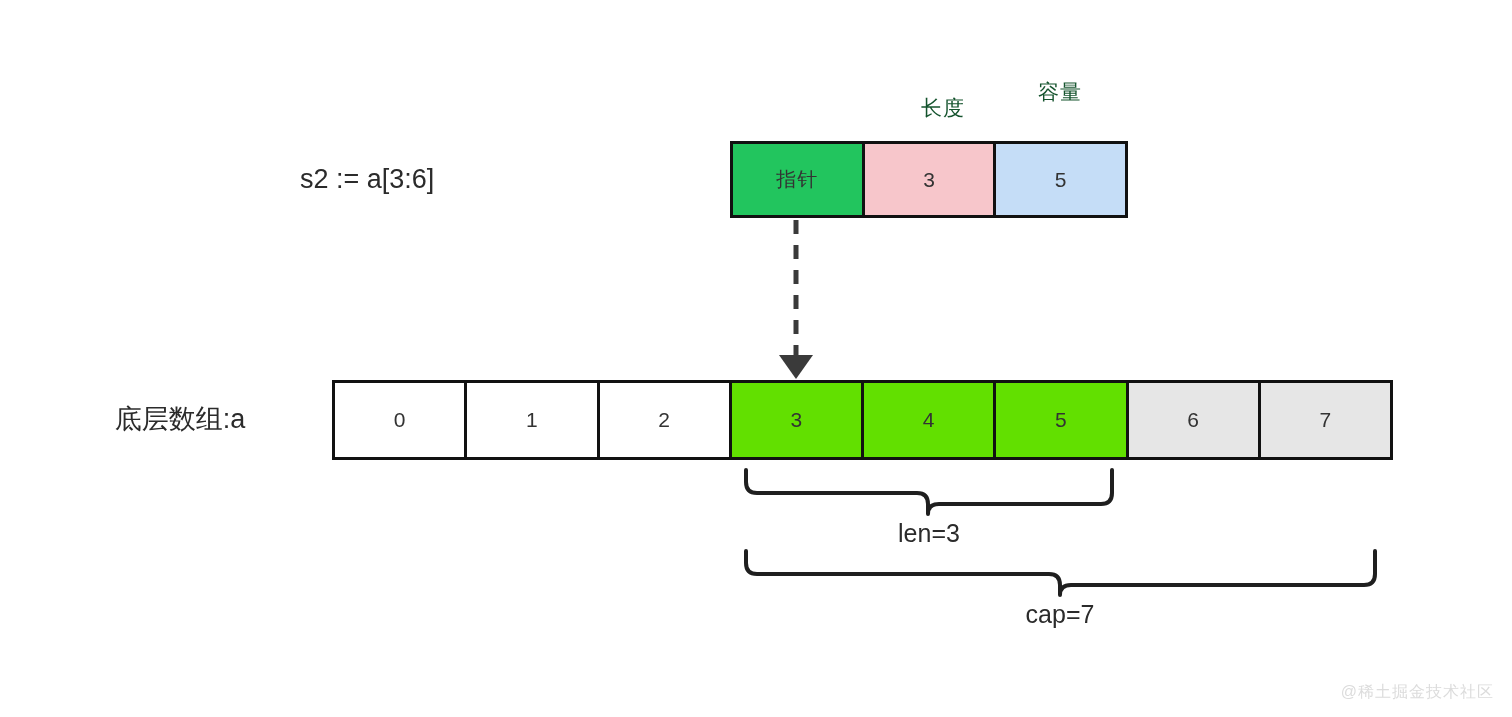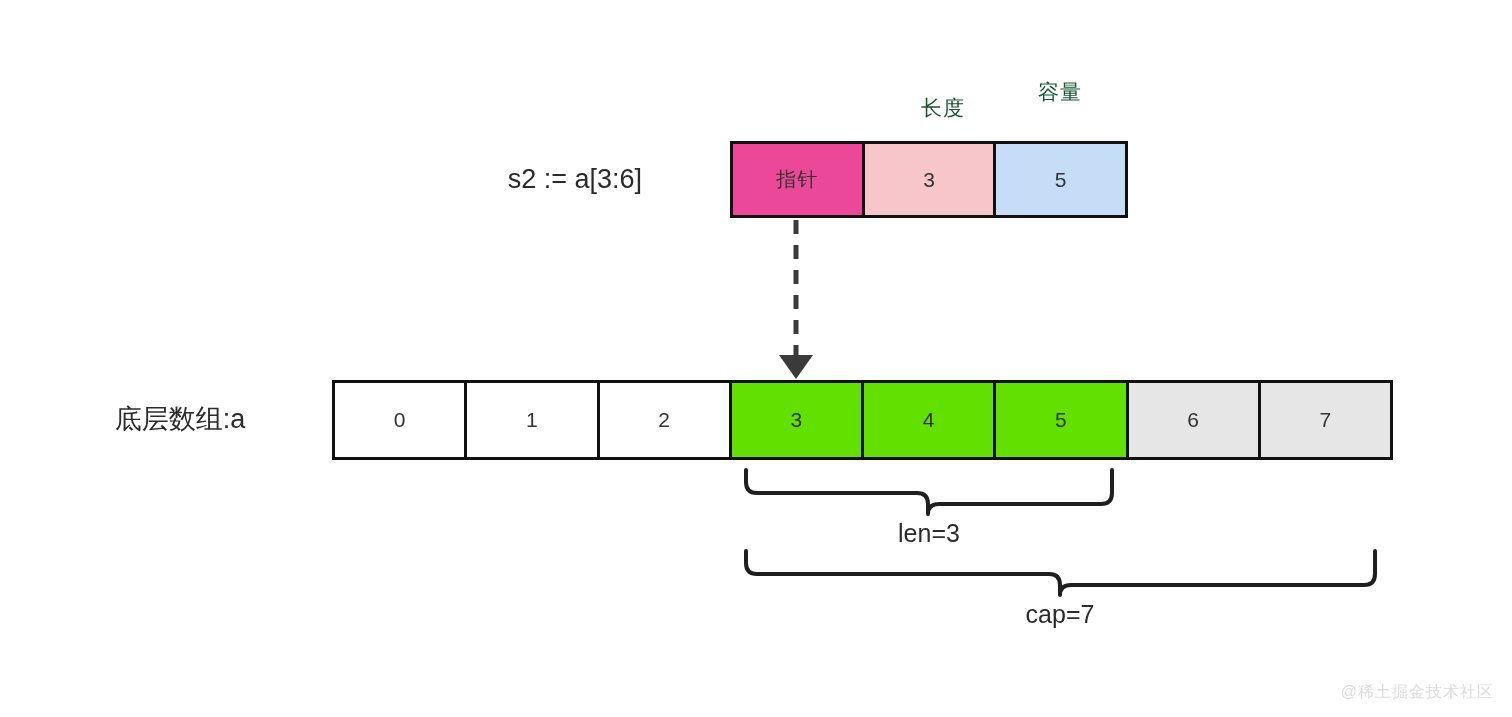--- a/index.html
+++ b/index.html
@@ -35,44 +35,44 @@
     display: flex;
     align-items: center;
     justify-content: center;
     font-size: 21px;
     color: #333333;
     box-sizing: border-box;
   }
   .slice-cell + .slice-cell {
     border-left: 3px solid #111111;
   }
-  .slice-cell.ptr  { background: #ec4899; }
+  .slice-cell.ptr  { background: #22c55e; }
   .slice-cell.len  { background: #f7c6cb; }
   .slice-cell.cap  { background: #c5ddf7; }
   .slice-cell.ptr span { font-size: 20px; letter-spacing: 1px; }
 
   
   .cap-label {
     position: absolute;
     font-size: 21px;
     color: #14532d;
     text-align: center;
     letter-spacing: 1px;
     white-space: nowrap;
   }
   .cap-label.len-cap { left: 873px; top: 94px; width: 140px; }
   .cap-label.cap-cap { left: 990px; top: 78px; width: 140px; }
 
   
   .expr-label {
     position: absolute;
-    left: 312px;
+    left: 300px;
     top: 164px;
     width: 330px;
-    text-align: right;
+    text-align: left;
     font-size: 27px;
     color: #2b2b2b;
     white-space: nowrap;
   }
 
   
   .array-label {
     position: absolute;
     left: 35px;
     top: 401px;

